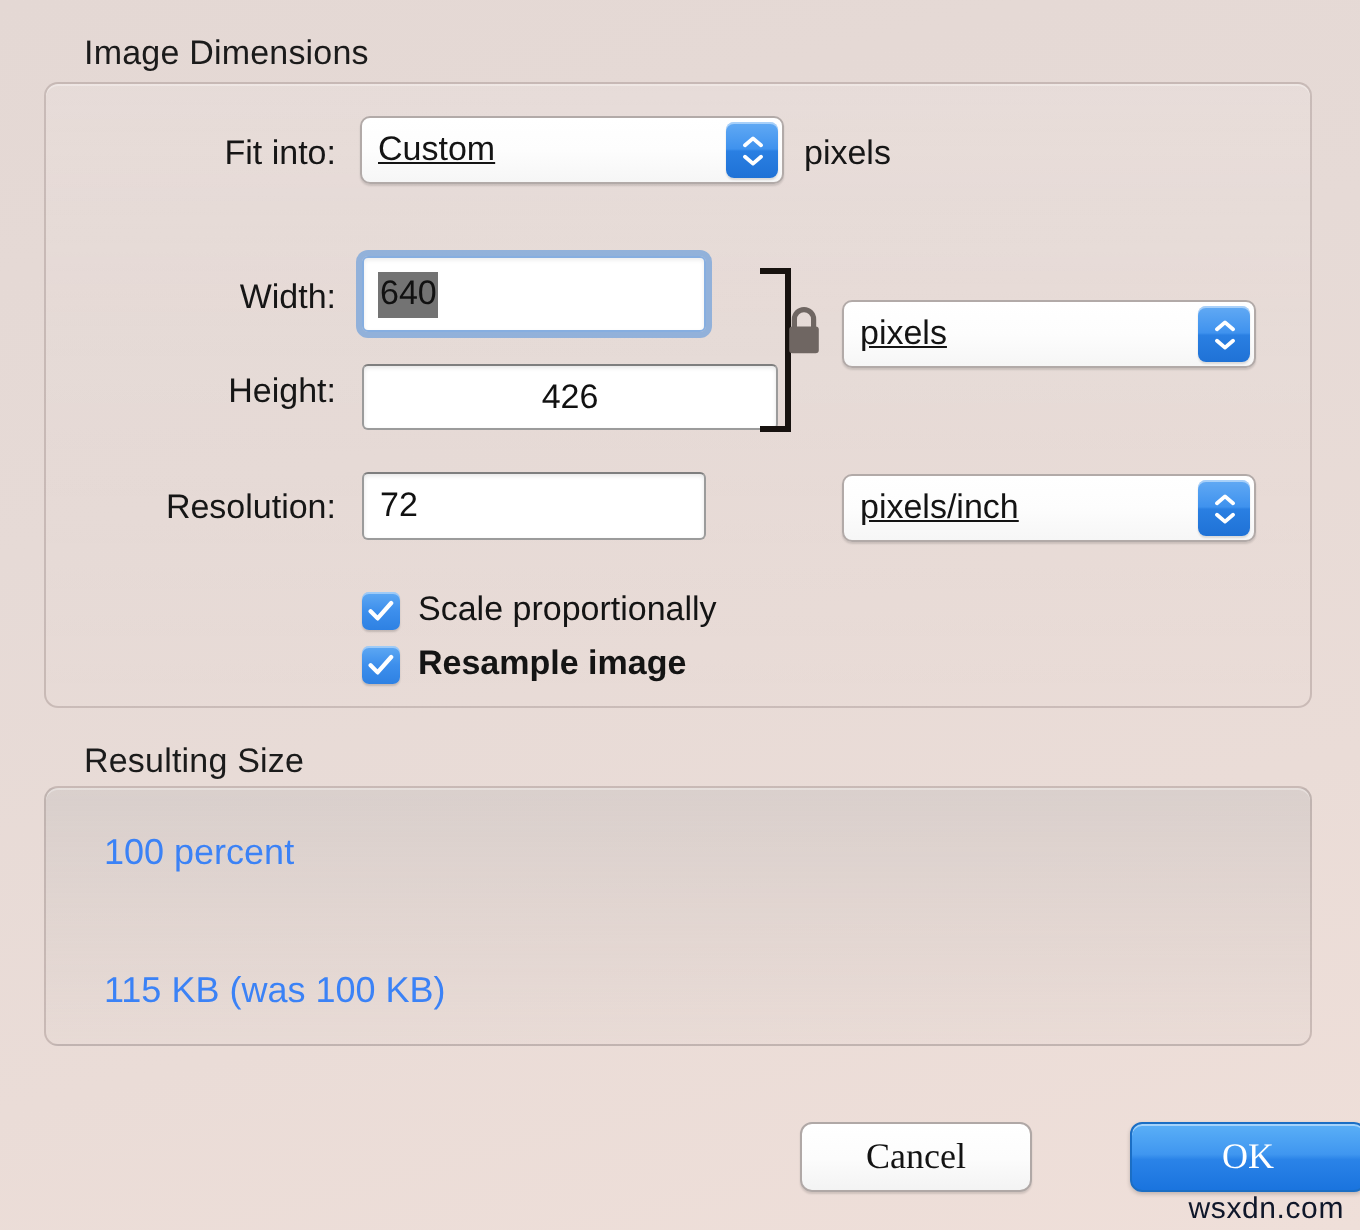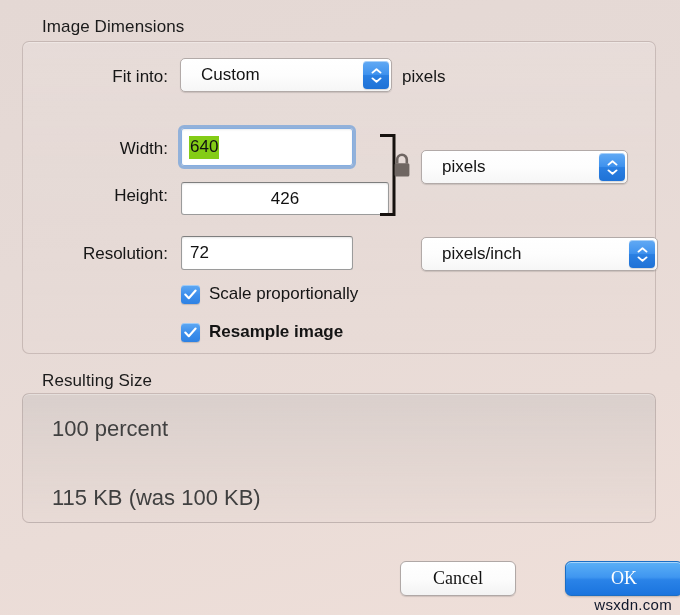--- a/index.html
+++ b/index.html
@@ -93,44 +93,45 @@
   }
 
   .text-input.focused {
     border-color: #86aee0;
     outline: 3px solid rgba(110,160,220,0.70);
     outline-offset: 0px;
     box-shadow: inset 0 1px 2px rgba(0,0,0,0.08);
   }
 
   .sel {
-    background: #84cc16;
+    background: #737373;
     padding: 1px 1px 2px 1px;
     margin: 0 -1px;
   }
 
   
   .popup {
     position: absolute;
     height: 34px;
     background: linear-gradient(180deg, #ffffff 0%, #fdfdfd 50%, #f6f6f6 100%);
     border: 1px solid #b2aaa8;
     border-radius: 5px;
     box-shadow: 0 1px 1px rgba(0,0,0,0.13), inset 0 1px 0 #ffffff;
     display: flex;
     align-items: center;
   }
 
   .popup-label {
     font-size: 17px;
     color: #141414;
-    padding-left: 20px;
+    padding-left: 8px;
     flex: 1;
     white-space: nowrap;
     overflow: hidden;
+    text-decoration: underline;
   }
 
   .stepper {
     width: 26px;
     align-self: stretch;
     margin: 2px 2px 2px 0;
     border-radius: 4px;
     background: linear-gradient(180deg, #62aaf4 0%, #3f92ee 48%, #2a7fe2 52%, #1f72d6 100%);
     box-shadow: inset 0 1px 0 rgba(255,255,255,0.45),
                 0 1px 1px rgba(0,0,0,0.12);
@@ -187,22 +188,22 @@
     position: absolute;
     left: 391px;
     top: 152px;
     width: 22px;
     height: 26px;
   }
 
   
   .result-line {
     position: absolute;
-    font-size: 22px;
-    color: #404040;
+    font-size: 18px;
+    color: #3b82f6;
     white-space: nowrap;
   }
 
   #result-percent { left: 52px; top: 416px; }
   #result-size    { left: 52px; top: 485px; }
 
   
   .btn {
     position: absolute;
     height: 35px;
@@ -302,33 +303,33 @@
     </svg>
   </span>
 </div>
 
 <div class="row-label" style="left:42px; top:244px; width:126px;">Resolution:</div>
 
 <div class="text-input" id="resolution-input" style="left:181px; top:236px; width:172px; height:34px;">
   <span>72</span>
 </div>
 
-<div class="popup" id="resolution-units-popup" style="left:421px; top:237px; width:237px;">
+<div class="popup" id="resolution-units-popup" style="left:421px; top:237px; width:207px;">
   <span class="popup-label">pixels/inch</span>
   <span class="stepper">
     <svg class="chev" viewBox="0 0 11 6">
       <polyline points="1.5,4.6 5.5,1.2 9.5,4.6" fill="none" stroke="#ffffff" stroke-width="1.9" stroke-linecap="round" stroke-linejoin="round"></polyline>
     </svg>
     <svg class="chev" viewBox="0 0 11 6">
       <polyline points="1.5,1.4 5.5,4.8 9.5,1.4" fill="none" stroke="#ffffff" stroke-width="1.9" stroke-linecap="round" stroke-linejoin="round"></polyline>
     </svg>
   </span>
 </div>
 
-<div class="check-row" id="scale-proportionally-row" style="left:181px; top:284px;">
+<div class="check-row" id="scale-proportionally-row" style="left:181px; top:295px;">
   <span class="checkbox">
     <svg width="13" height="11" viewBox="0 0 13 11">
       <polyline points="1.3,5.6 4.8,9.2 11.6,1.5" fill="none" stroke="#ffffff" stroke-width="2.1" stroke-linecap="round" stroke-linejoin="round"></polyline>
     </svg>
   </span>
   <span class="check-label">Scale proportionally</span>
 </div>
 
 <div class="check-row" id="resample-image-row" style="left:181px; top:322px;font-weight:bold;">
   <span class="checkbox">

